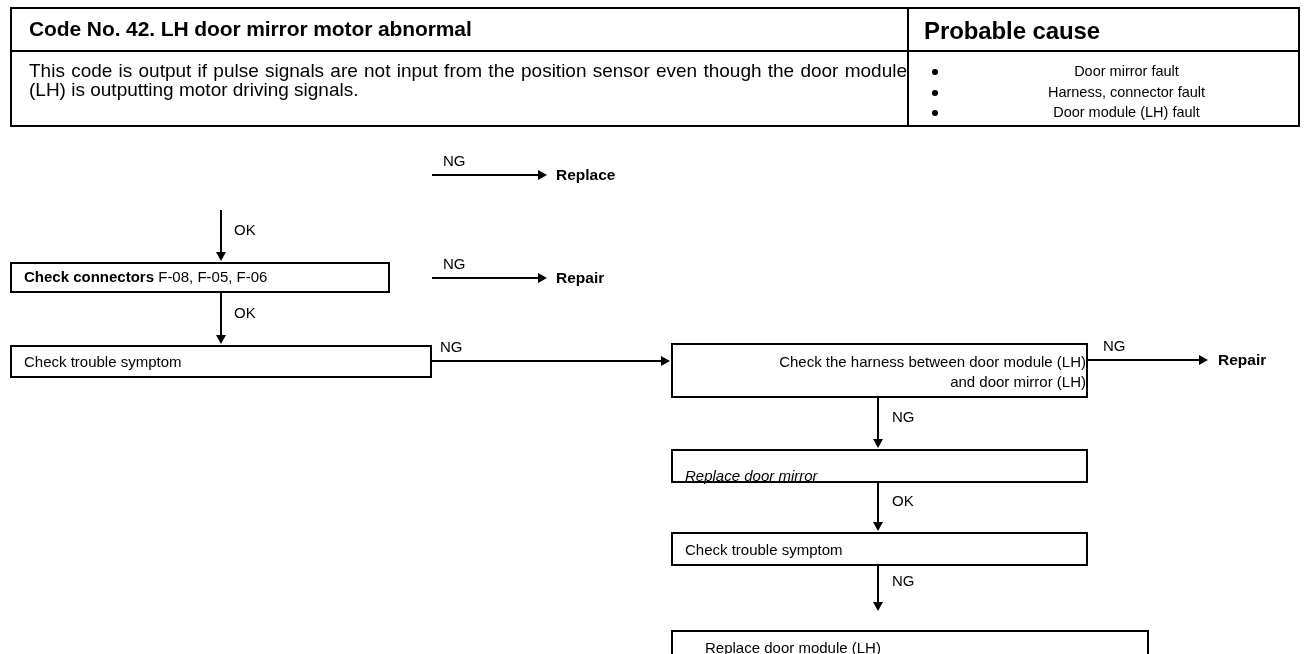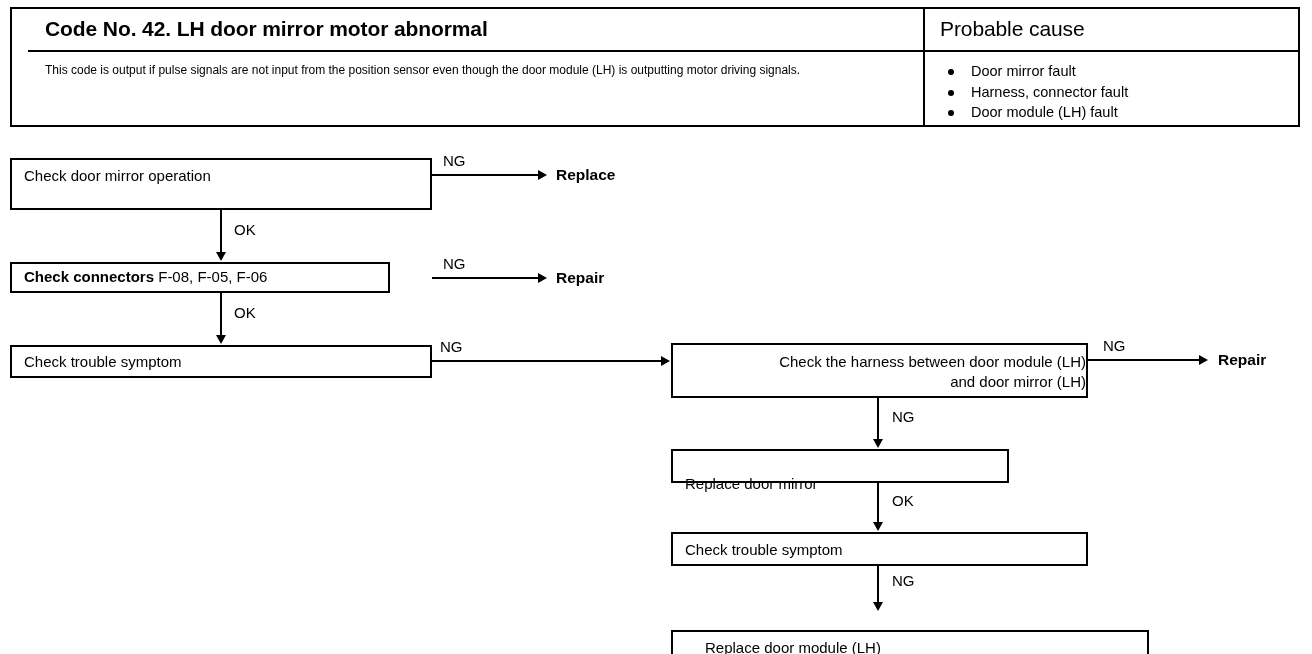--- a/index.html
+++ b/index.html
@@ -21,51 +21,52 @@
   #info-table {
     position: absolute;
     left: 10px;
     top: 7px;
     width: 1290px;
     height: 120px;
     border: 2px solid #000;
     display: flex;
     flex-direction: column;
   }
-  .tbl-row { display: flex; margin-left: 16px; }
+  .tbl-row { display: flex; }
   .tbl-row.head { height: 41px; }
   .tbl-row.body { flex: 1; border-top: 2px solid #000; }
   .cell-left  { width: 895px; position: relative; }
   .cell-right { flex: 1; border-left: 2px solid #000; position: relative; }
 
   #code-title {
     font-size: 21px;
     font-weight: bold;
     letter-spacing: -0.1px;
     padding: 8px 0 0 17px;
     white-space: nowrap;
   }
   #cause-title {
-    font-size: 21px;
-    font-weight: normal;
+    font-size: 24px;
+    font-weight: bold;
     letter-spacing: -0.1px;
     padding: 8px 0 0 15px;
     white-space: nowrap;
   }
   #code-desc {
-    font-size: 12px;
+    font-size: 19px;
     line-height: 19px;
     padding: 9px 0 0 17px;
     text-align: justify;
     text-justify: inter-word;
   }
   #cause-list {
     list-style: none;
     margin: 0;
     padding: 9px 0 0 0;
+    text-align: center;
   }
   #cause-list li {
     font-size: 14.5px;
     line-height: 20.5px;
     padding-left: 46px;
     position: relative;
     white-space: nowrap;
   }
   #cause-list li::before {
     content: "";
@@ -147,38 +148,35 @@
         <li>Door mirror fault</li>
         <li>Harness, connector fault</li>
         <li>Door module (LH) fault</li>
       </ul>
     </div>
   </div>
 </div>
 
 <div id="flow">
 
-  <div class="fbox" style="left:10px; top:158px; width:422px; height:52px;">
-    <span>Check door mirror operation</span>
-  </div>
 
   <div class="fbox" style="left:10px; top:262px; width:380px; height:31px; padding-top:3px;">
     <b>Check connectors</b><span> F-08, F-05, F-06</span>
   </div>
 
   <div class="fbox" style="left:10px; top:345px; width:422px; height:33px; padding-top:5px;">
     <span>Check trouble symptom</span>
   </div>
 
   <div class="fbox two-line" style="left:671px; top:343px; width:417px; height:55px;">
     <div>Check the harness between door module (LH)</div>
     <div>and  door  mirror  (LH)</div>
   </div>
 
-  <div class="fbox" style="left:671px; top:449px; width:338px; height:34px; padding-top:23px;">
+  <div class="fbox" style="left:671px; top:449px; width:417px; height:34px; padding-top:15px;font-style:italic;">
     <span>Replace door mirror</span>
   </div>
 
   <div class="fbox" style="left:671px; top:532px; width:417px; height:34px; padding-top:6px;">
     <span>Check trouble symptom</span>
   </div>
 
   <div class="fbox" style="left:671px; top:630px; width:478px; height:34px; padding-top:6px;padding-left:32px;">
     <span>Replace door module (LH)</span>
   </div>

